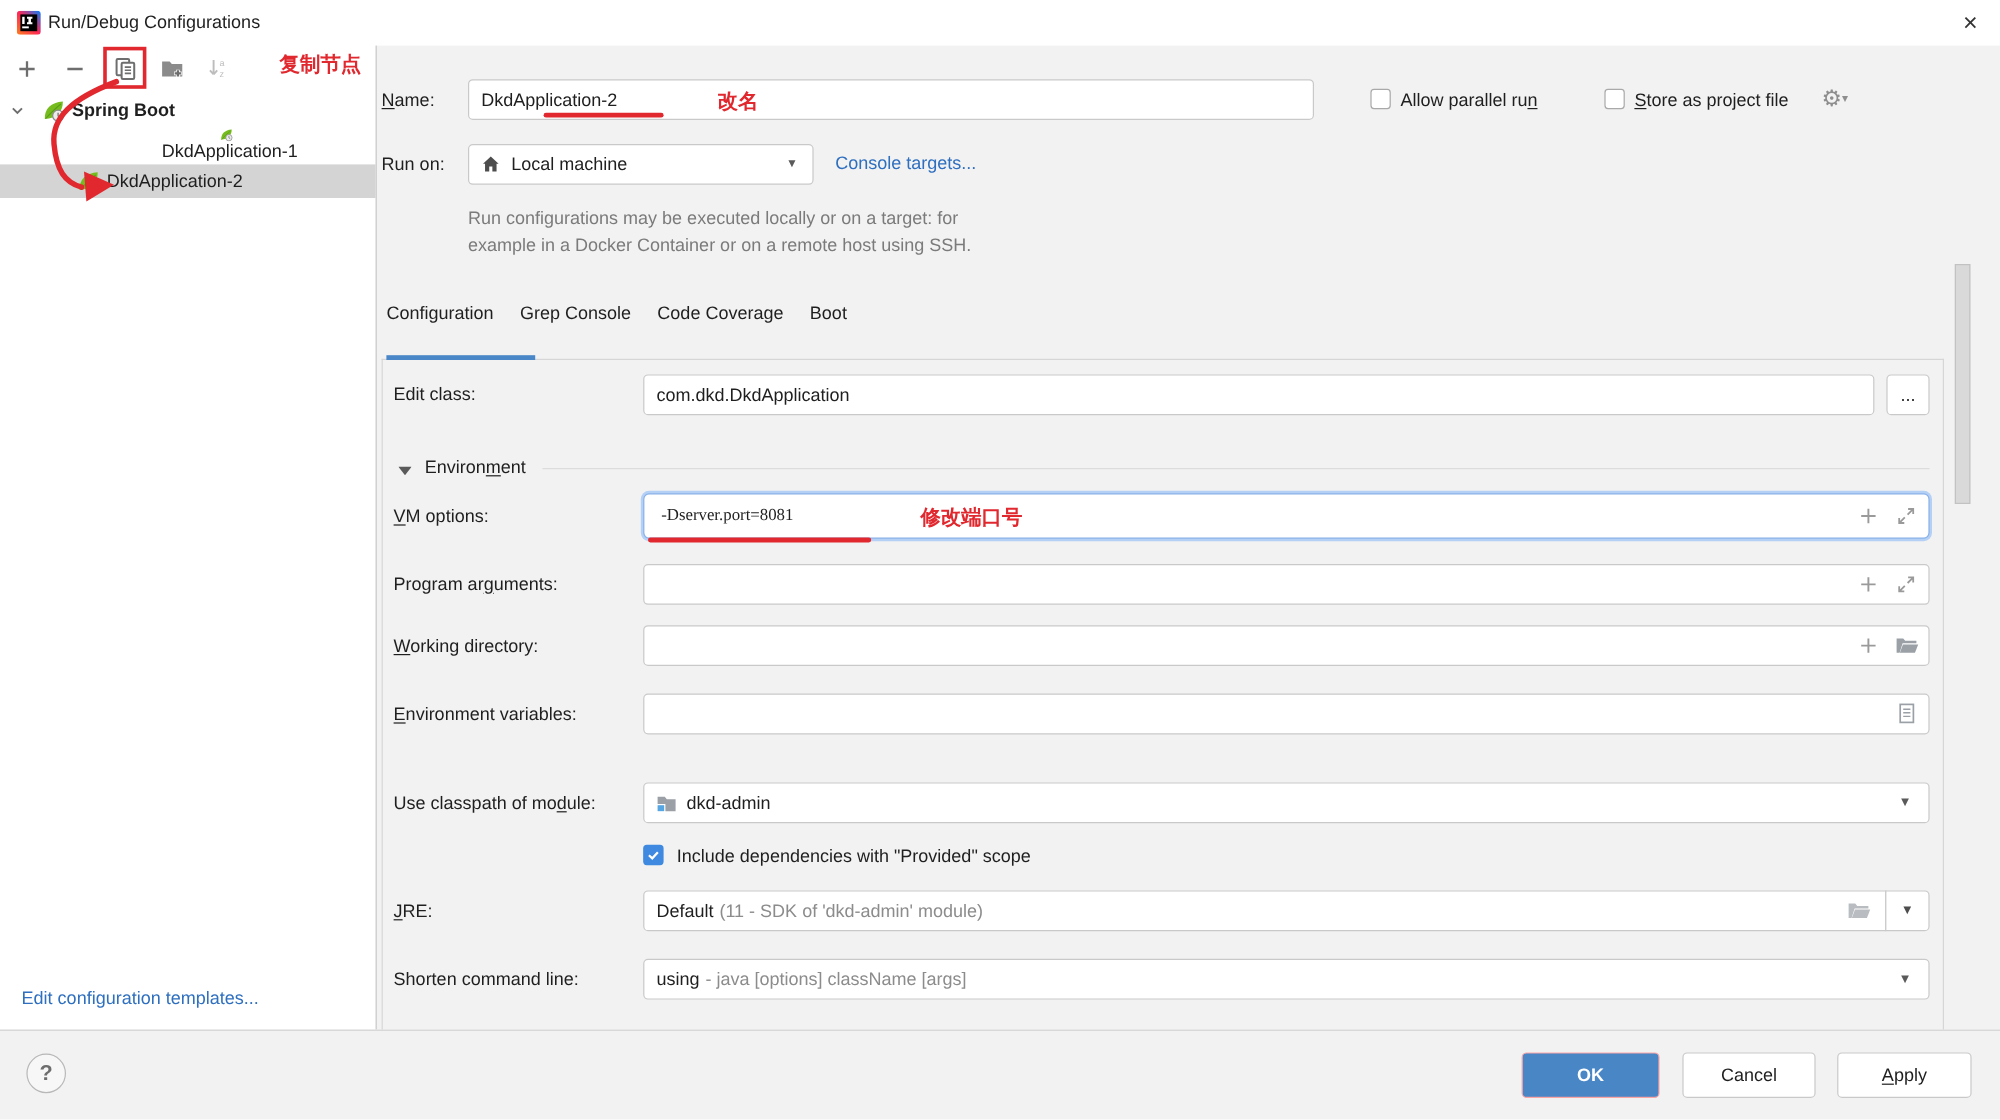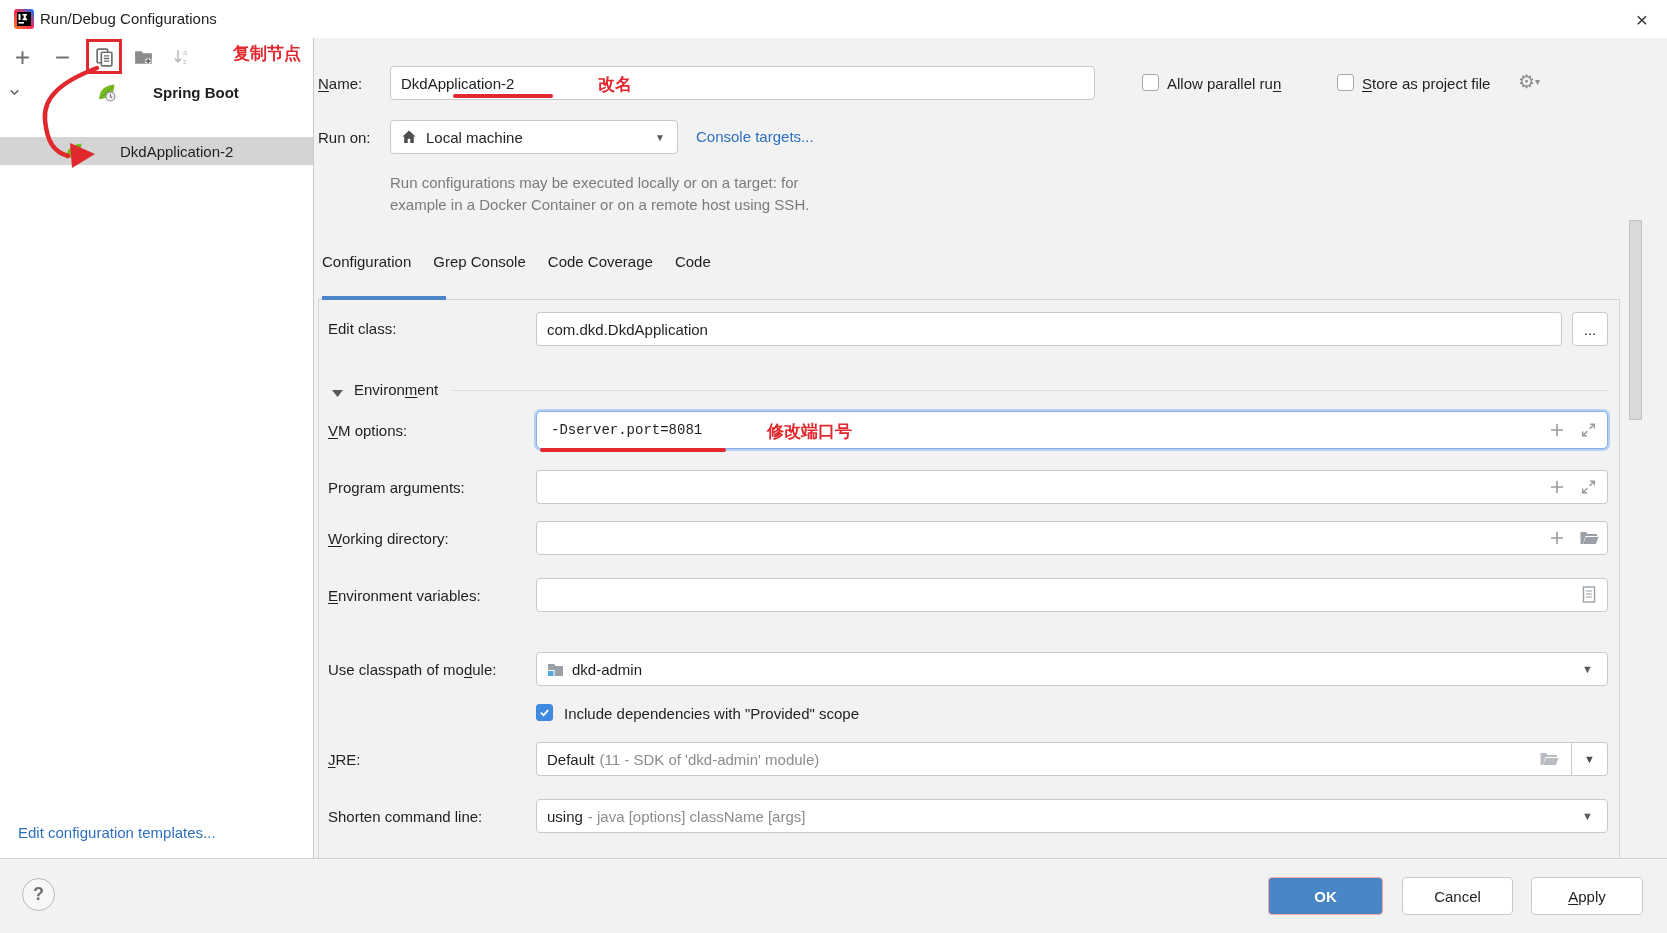--- a/index.html
+++ b/index.html
@@ -17,31 +17,31 @@
   
   .window-title { position:absolute; left:40px; top:10px; font-size:15px; color:#1f1f1f; }
   .close-btn { position:absolute; left:1628px; top:6px; width:28px; height:28px; font-size:21px; color:#333; display:flex; align-items:center; justify-content:center; cursor:default; }
 
   
   .tool { position:absolute; width:24px; height:24px; display:flex; align-items:center; justify-content:center; }
   .red-box { position:absolute; left:86px; top:39px; width:36px; height:35px; border:3px solid #e0282e; }
   .annotation { color:#e0282e; font-weight:bold; white-space:nowrap; }
 
   
-  .tree-row { position:absolute; display:flex; align-items:center; font-size:15px; white-space:nowrap;gap:31px; }
+  .tree-row { position:absolute; display:flex; align-items:center; font-size:15px; white-space:nowrap; }
   .tree-row.selected { background:#d4d4d4; }
   .tree-label { margin-left:6px; }
   .link { color:#2e6fbf; font-size:15px; white-space:nowrap; cursor:pointer; }
 
   
   .lbl { position:absolute; font-size:15px; color:#1f1f1f; white-space:nowrap; }
   .field { position:absolute; background:#fff; border:1px solid #c9c9c9; border-radius:4px; height:34px; display:flex; align-items:center; padding:0 10px; font-size:15px; color:#1f1f1f; }
   .field .hint { color:#8c8c8c; margin-left:5px; white-space:pre; }
   .field.focused { border:1px solid #87afe8; box-shadow:0 0 0 2px #b4d0f5; border-radius:5px; }
-  .mono { font-family:Liberation Mono, monospace; font-size:14px; }
+  .mono { font-family:Liberation Serif, serif; font-size:14px; }
   .infield-icon { position:absolute; top:50%; transform:translateY(-50%); display:flex; align-items:center; justify-content:center; }
   .chev { color:#5a5a5a; font-size:10px; }
 
   .cb { position:absolute; width:17px; height:17px; background:#fff; border:1px solid #a9a9a9; border-radius:3px; display:flex; align-items:center; justify-content:center; }
   .cb svg { display:none; }
   .cb.checked { background:#3f8ae0; border-color:#3f8ae0; }
   .cb.checked svg { display:block; }
 
   
   .tab { font-size:15px; color:#1f1f1f; cursor:default; }
@@ -197,21 +197,21 @@
   </div>
   <span class="abs link" style="left:696px;top:128px;">Console targets...</span>
 
   <span class="desc" style="left:390px;top:172px;">Run configurations may be executed locally or on a target: for</span>
   <span class="desc" style="left:390px;top:194px;">example in a Docker Container or on a remote host using SSH.</span>
 
   <div class="tabs-wrap">
     <span class="tab">Configuration</span>
     <span class="tab">Grep Console</span>
     <span class="tab">Code Coverage</span>
-    <span class="tab">Code</span>
+    <span class="tab">Boot</span>
   </div>
   <div class="form-box"></div>
   <div class="tab-underline"></div>
 
   <span class="lbl" style="left:328px;top:320px;">Edit class:</span>
   <div class="field" style="left:536px;top:312px;width:1026px;">
     <span>com.dkd.DkdApplication</span>
   </div>
   <div class="browse-btn" style="left:1572px;top:312px;width:36px;height:34px;">
     <span>...</span>

